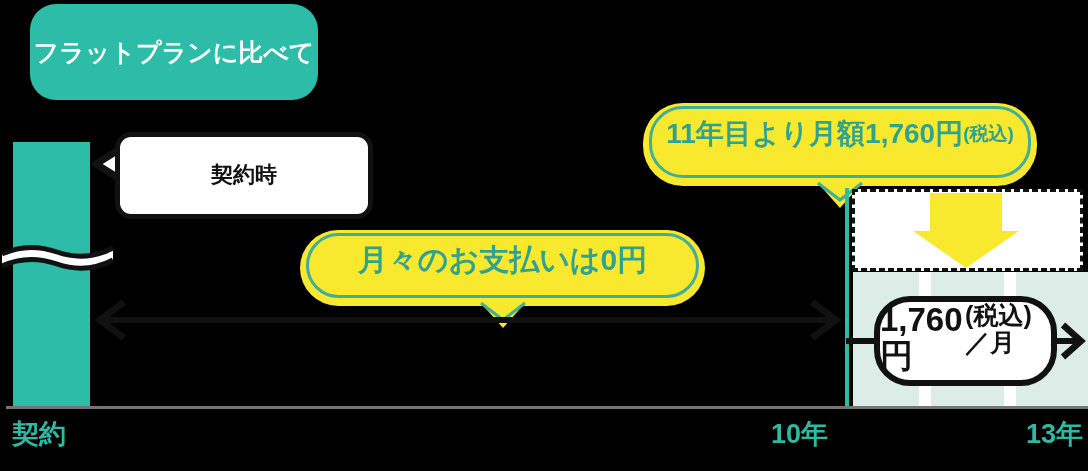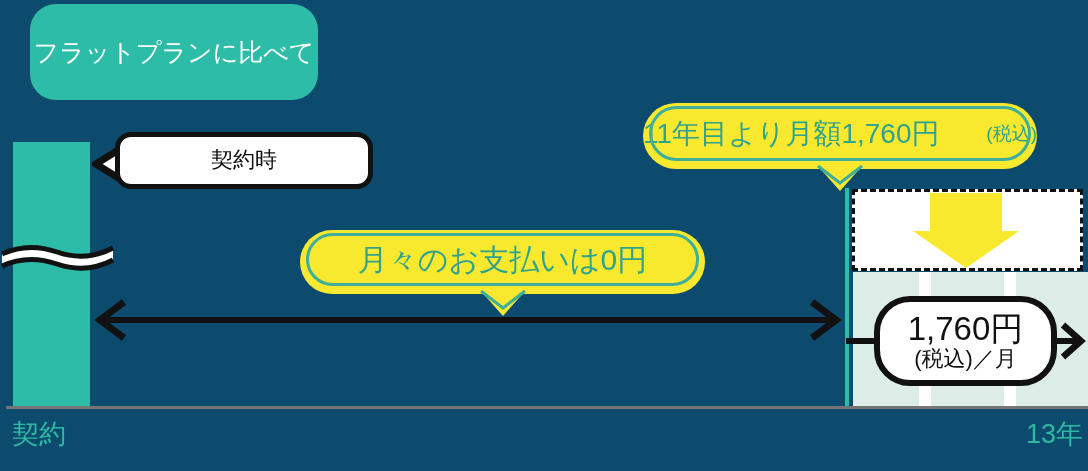--- a/index.html
+++ b/index.html
@@ -1,68 +1,68 @@
 <!DOCTYPE html>
 <html><head>
 <meta charset="utf-8">
 <style>
   html,body{margin:0;padding:0;background:#fff;}
   .canvas{
-    position:relative;width:1088px;height:471px;background:#0c4a6e;overflow:hidden;
-    font-family:"Liberation Sans","DejaVu Sans",sans-serif;font-weight:normal;
+    position:relative;width:1088px;height:471px;background:#000000;overflow:hidden;
+    font-family:"Liberation Sans","DejaVu Sans",sans-serif;font-weight:bold;
   }
   
   .badge{
     position:absolute;left:30px;top:4px;width:288px;height:96px;background:#2CBCA7;
     border-radius:26px;color:#fff;display:flex;flex-direction:column;justify-content:center;
     align-items:center;text-align:center;font-size:25px;line-height:1.55;letter-spacing:0;
   }
   
   .bar{position:absolute;left:13px;top:142px;width:77px;height:265px;background:#2CBCA7;}
   .wave{position:absolute;left:0;top:240px;}
   
   .bubble{
-    position:absolute;left:115px;top:132px;width:258px;height:57px;background:#fff;
+    position:absolute;left:115px;top:132px;width:258px;height:87px;background:#fff;
     border:5px solid #111;border-radius:16px;display:flex;flex-direction:column;
     align-items:center;justify-content:center;line-height:1.12;box-sizing:border-box;
   }
   .bubble .t1{font-size:22px;color:#111;}
   .bubble .t2{font-size:29px;color:#111;white-space:nowrap;}
   .bubble .t2 .small{font-size:19px;}
   .bubble .t2 .mid{font-size:23px;}
   .bubble-tail{position:absolute;left:92px;top:146px;}
   
   .pill{
     position:absolute;background:#F9E92E;border-radius:40px;display:flex;align-items:center;
     justify-content:center;color:#2FA38F;white-space:nowrap;
   }
   .pill .stroke{position:absolute;inset:3px 6px 8px 6px;border:3px solid #3FAE9B;border-radius:34px;pointer-events:none;}
   .pill-tail{position:absolute;bottom:-22px;left:50%;margin-left:-23px;}
-  .pill-y11{left:643px;top:103px;width:394px;height:62px;font-size:28px;padding-bottom:4px;justify-content:space-between;}
+  .pill-y11{left:643px;top:103px;width:394px;height:62px;font-size:28px;padding-bottom:21px;}
   .pill-y11 .small{font-size:19px;}
-  .pill-monthly{left:300px;top:230px;width:405px;height:60px;font-size:30px;padding-bottom:4px;}
+  .pill-monthly{left:300px;top:230px;width:405px;height:60px;font-size:30px;padding-bottom:16px;}
   
   .dbl-arrow{position:absolute;left:90px;top:299px;}
   
   .vline{position:absolute;left:845px;top:188px;width:4px;height:219px;background:#2CBCA7;}
   .dashed-box{
     position:absolute;left:852px;top:189px;width:231px;height:82px;background:#fff;
     border:3px dashed #111;box-sizing:border-box;
   }
   .down-arrow{position:absolute;left:913px;top:193px;}
   .period{position:absolute;left:853px;top:272px;width:235px;height:135px;background:#DCEDE8;}
   .period .gap{position:absolute;top:0;width:12px;height:100%;background:#fff;}
   .gap1{left:66px;} .gap2{left:151px;}
   .fee-box{
     position:absolute;left:874px;top:296px;width:183px;height:90px;background:#fff;
     border:6px solid #111;border-radius:36px;box-sizing:border-box;display:flex;
-    flex-direction:column;align-items:center;justify-content:center;line-height:1.08;color:#111;
+    align-items:flex-start;justify-content:center;line-height:1.08;color:#111;
   }
   .fee-box .amount{font-size:33px;}
-  .fee-box .unit{font-size:22px;}
+  .fee-box .unit{font-size:25px;}
   .seg-left{position:absolute;left:846px;top:338px;width:32px;height:6px;background:#111;}
   .seg-right{position:absolute;left:1053px;top:321px;}
   
   .baseline{position:absolute;left:6px;top:406px;width:1082px;height:3px;background:#757575;}
   .axis-label{position:absolute;top:416px;font-size:27px;color:#2FB9A3;white-space:nowrap;}
   .lbl-contract{left:12px;}
   .lbl-10y{left:771px;}
   .lbl-13y{left:1026px;}
 </style>
 </head>
@@ -132,15 +132,16 @@
     <div class="unit">(税込)／月</div>
   </div>
 
   <svg class="seg-right" width="34" height="40">
     <line x1="0" y1="20" x2="28" y2="20" stroke="#111" stroke-width="6"></line>
     <polyline points="10,4 28,20 10,36" fill="none" stroke="#111" stroke-width="6.5"></polyline>
   </svg>
 
   <div class="baseline"></div>
   <div class="axis-label lbl-contract">契約</div>
+  <div class="axis-label lbl-10y">10年</div>
   <div class="axis-label lbl-13y">13年</div>
 
 </div>
 
 </body></html>

